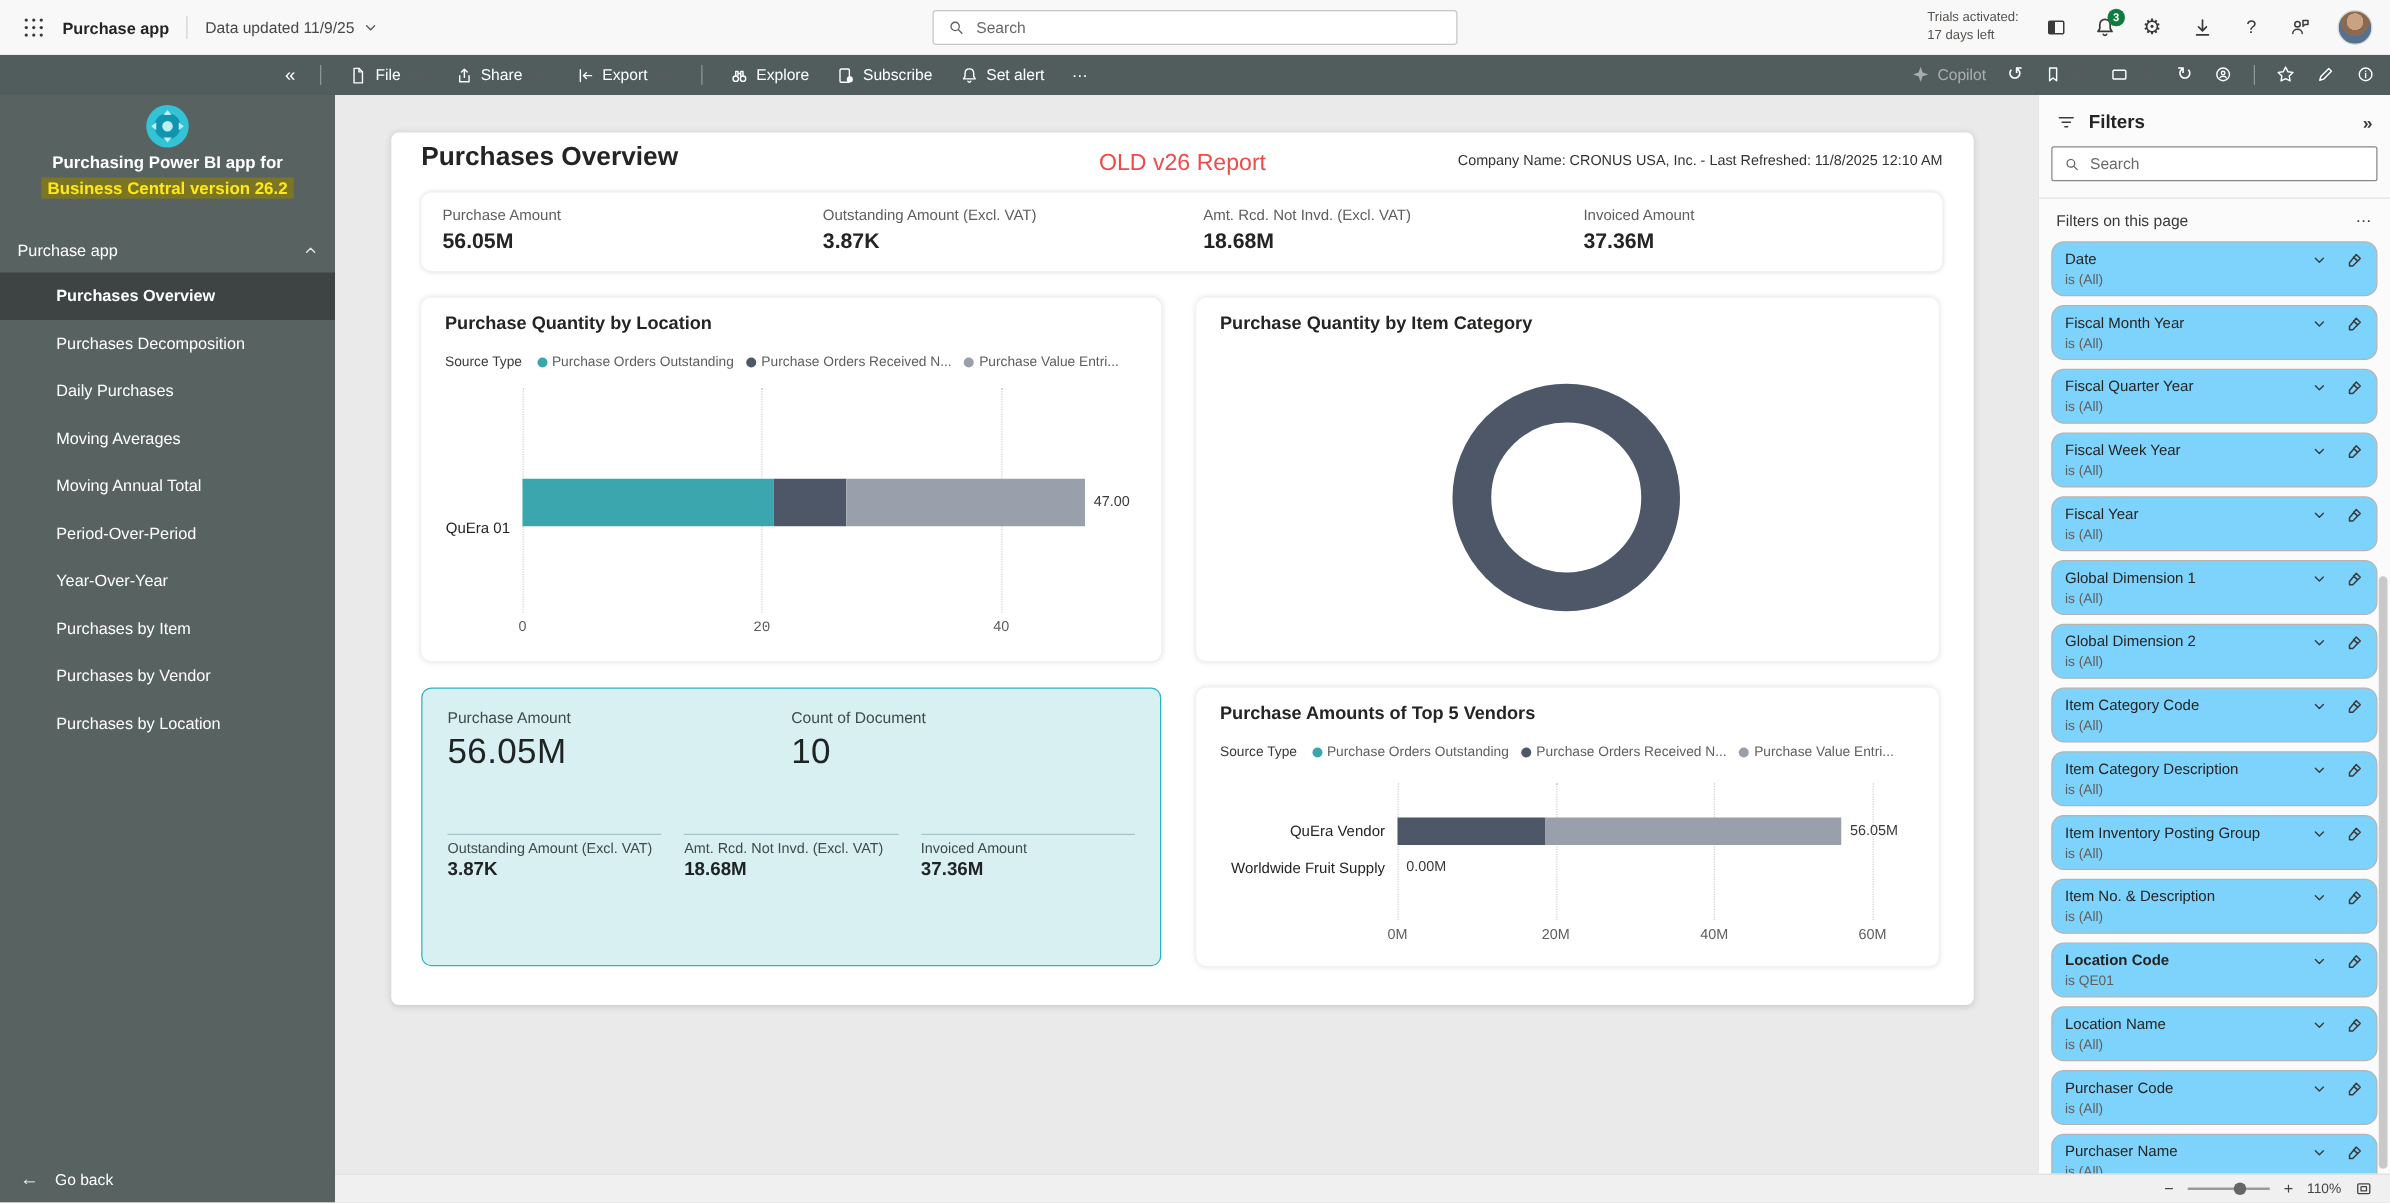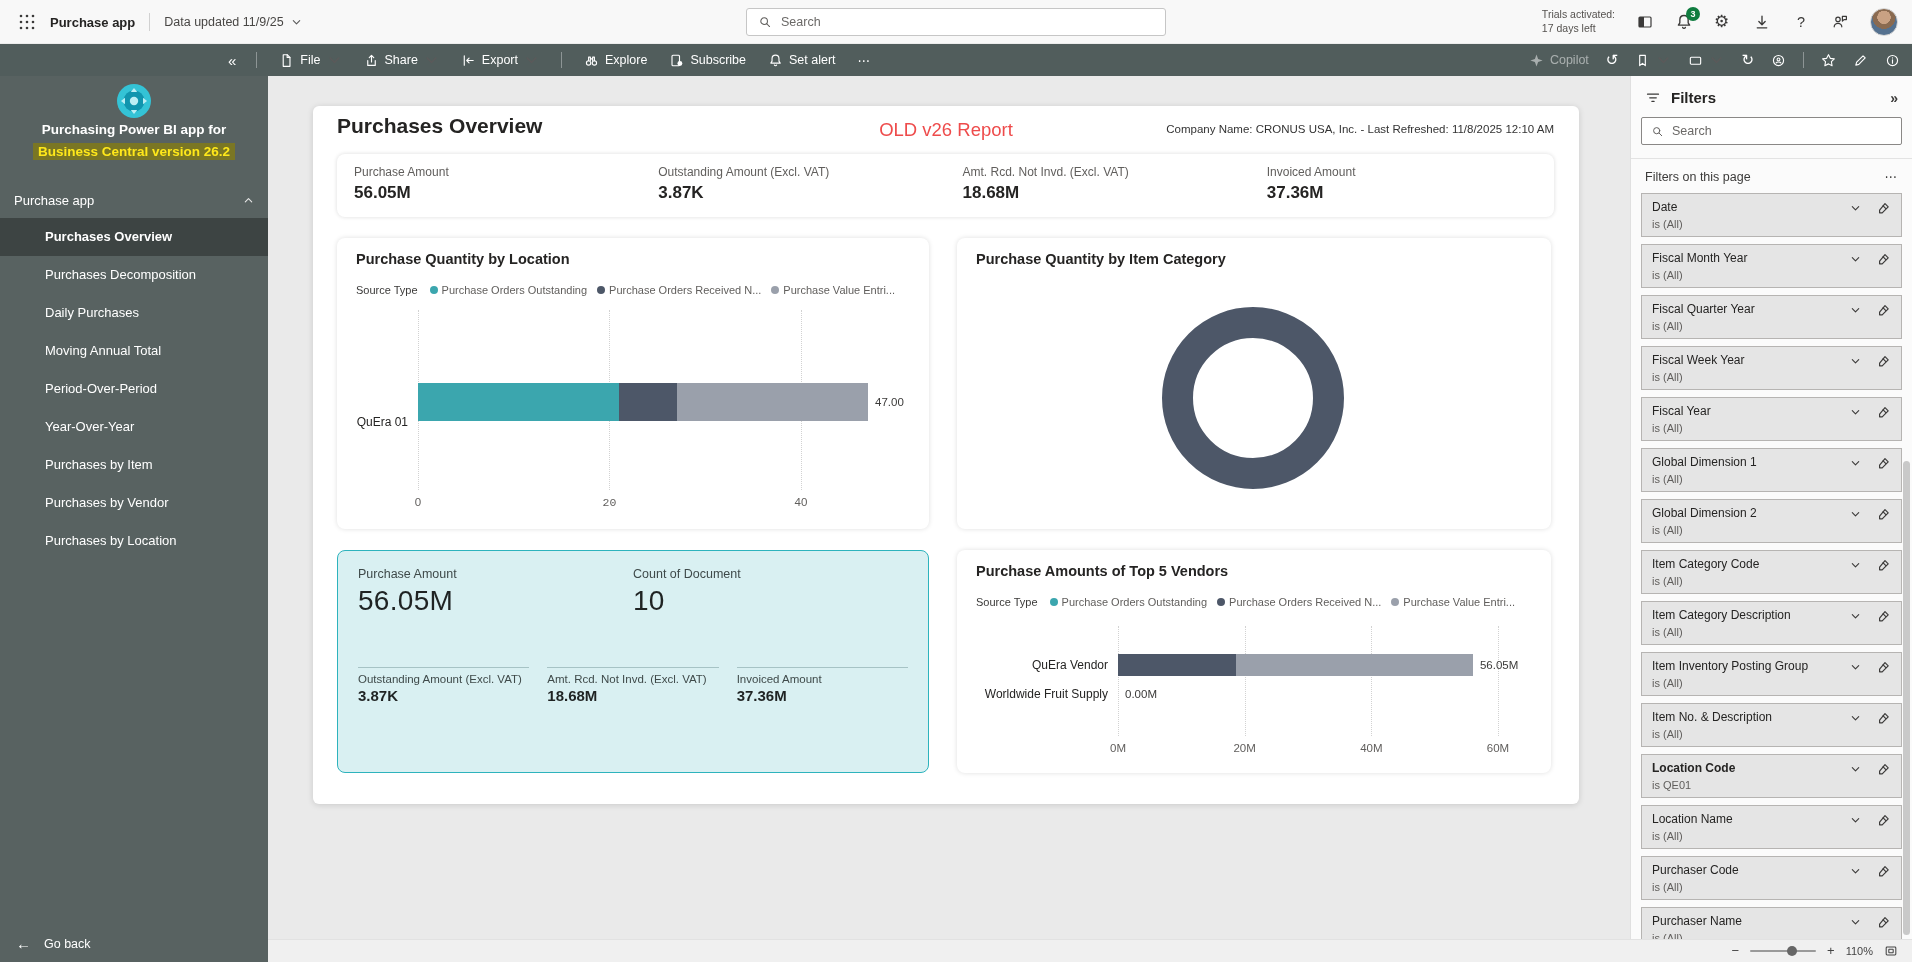--- a/index.html
+++ b/index.html
@@ -24,21 +24,21 @@
   .tb-ic { width:18px; height:18px; color:#3b3a39; position:relative; }
   .badge { position:absolute; top:-6px; right:-7px; width:14px; height:14px; border-radius:50%; background:#0f7c3f; color:#fff; font-size:9px; font-weight:700; display:flex; align-items:center; justify-content:center; }
   .avatar { width:28px; height:28px; border-radius:50%; background:radial-gradient(circle at 50% 32%, #c9a183 0 30%, #8a6a50 31% 52%, #55718f 53% 100%); border:1px solid #d5d5d5; }
 
   
   .toolbar { position:absolute; top:44px; left:0; width:100%; height:32px; background:#515d5c; display:flex; align-items:center; color:#fff; font-size:12.5px; padding:0 12px 0 228px; }
   .t-btn { display:flex; align-items:center; gap:6px; margin-right:22px; white-space:nowrap; }
   .t-btn svg { width:15px; height:15px; }
   .t-glyph { font-size:15px; line-height:16px; }
   .vdiv { width:1px; height:16px; background:rgba(255,255,255,.35); margin-right:22px; }
-  .t-right { margin-left:auto; display:flex; align-items:center; gap:17px; }
+  .t-right { margin-left:auto; display:flex; align-items:flex-start; gap:17px; }
   .t-right .t-btn { margin-right:0; }
   .dim { opacity:.5; }
   .collapse-pages { font-size:15px; margin-right:20px; }
 
   
   .sidebar { position:absolute; top:76px; left:0; width:268px; bottom:0; background:#586261; color:#fff; overflow:hidden; }
   .sb-logo { position:absolute; top:6px; left:50%; transform:translateX(-50%); }
   .sb-title { position:absolute; top:46px; width:100%; text-align:center; font-size:13.5px; font-weight:700; }
   .sb-subtitle { position:absolute; top:66px; width:100%; text-align:center; }
   .sb-subtitle span { background:#7a7624; color:#ffe81a; font-weight:700; font-size:13.5px; padding:1px 5px; }
@@ -102,21 +102,21 @@
   .fp-title { font-size:15px; font-weight:700; margin-left:10px; }
   .fp-collapse { margin-left:auto; font-size:14px; color:#3b3a39; font-weight:700; }
   .fp-search { margin:1px 10px 0; height:28px; border:1px solid #8a8886; border-radius:2px; background:#fff; display:flex; align-items:center; gap:8px; padding:0 9px; }
   .fp-search svg { width:13px; height:13px; color:#5f5d5b; }
   .fp-search input { border:none; outline:none; flex:1; font-size:12.5px; background:transparent; font-family:inherit; color:#333; }
   .fp-search input::placeholder { color:#6b6967; }
   .fp-divider { height:1px; background:#e3e3e3; margin-top:13px; }
   .fp-section { display:flex; align-items:center; padding:10px 14px 8px; font-size:12.5px; color:#3b3a39; }
   .fp-more { margin-left:auto; letter-spacing:1px; color:#3b3a39; }
   .fp-cards { padding:1px 10px 0; display:flex; flex-direction:column; gap:7px; }
-  .filter-card { position:relative; background:#e5e5e5; border:1px solid #b6b4b2; border-radius:0; height:44px; flex:none; padding:6px 10px; }
+  .filter-card { position:relative; background:#7dd3fc; border:1px solid #b6b4b2; border-radius:10px; height:44px; flex:none; padding:6px 10px; }
   .filter-name { font-size:12px; color:#252423; }
   .filter-name.bold { font-weight:700; }
   .filter-value { font-size:11px; color:#605e5c; margin-top:4px; }
   .f-chev { position:absolute; right:40px; top:9px; width:11px; height:11px; color:#3b3a39; }
   .f-eraser { position:absolute; right:11px; top:7px; width:14px; height:14px; color:#3b3a39; }
   .fp-scrollbar { position:absolute; right:2px; top:385px; width:7px; height:474px; background:#c9c9c9; border-radius:4px; }
 
   
   .bottombar { position:absolute; left:0; right:0; bottom:0; height:23px; background:#f0f0f0; border-top:1px solid #e2e2e2; display:flex; align-items:center; justify-content:flex-end; gap:11px; padding-right:14px; }
   .zoom-btn { font-size:13px; color:#444; line-height:14px; }
@@ -312,20 +312,21 @@
   <div class="sb-section">
     <span>Purchase app</span>
     <svg class="chev ic" viewBox="0 0 12 12">
         <path d="M2.5 7.5 6 4 9.5 7.5"></path>
       </svg>
   </div>
   <div class="sb-nav">
       <div class="nav-item active">Purchases Overview</div>
       <div class="nav-item">Purchases Decomposition</div>
       <div class="nav-item">Daily Purchases</div>
+      <div class="nav-item">Moving Averages</div>
       <div class="nav-item">Moving Annual Total</div>
       <div class="nav-item">Period-Over-Period</div>
       <div class="nav-item">Year-Over-Year</div>
       <div class="nav-item">Purchases by Item</div>
       <div class="nav-item">Purchases by Vendor</div>
       <div class="nav-item">Purchases by Location</div>
     </div>
   <div class="sb-back">
     <span class="arrow">←</span>
     <span>Go back</span>

